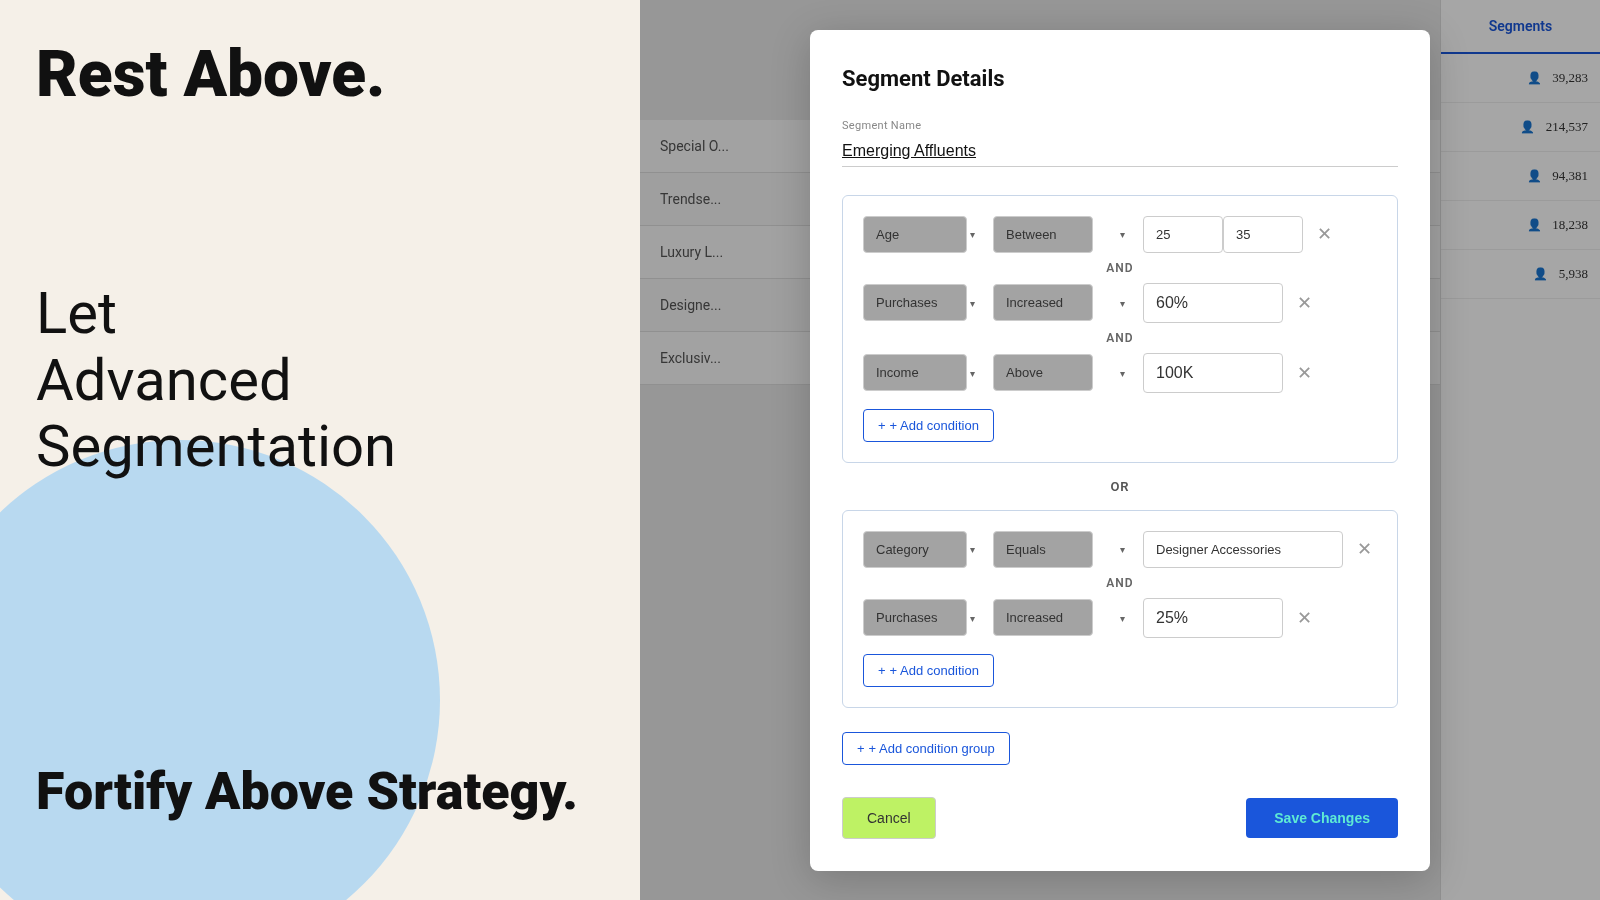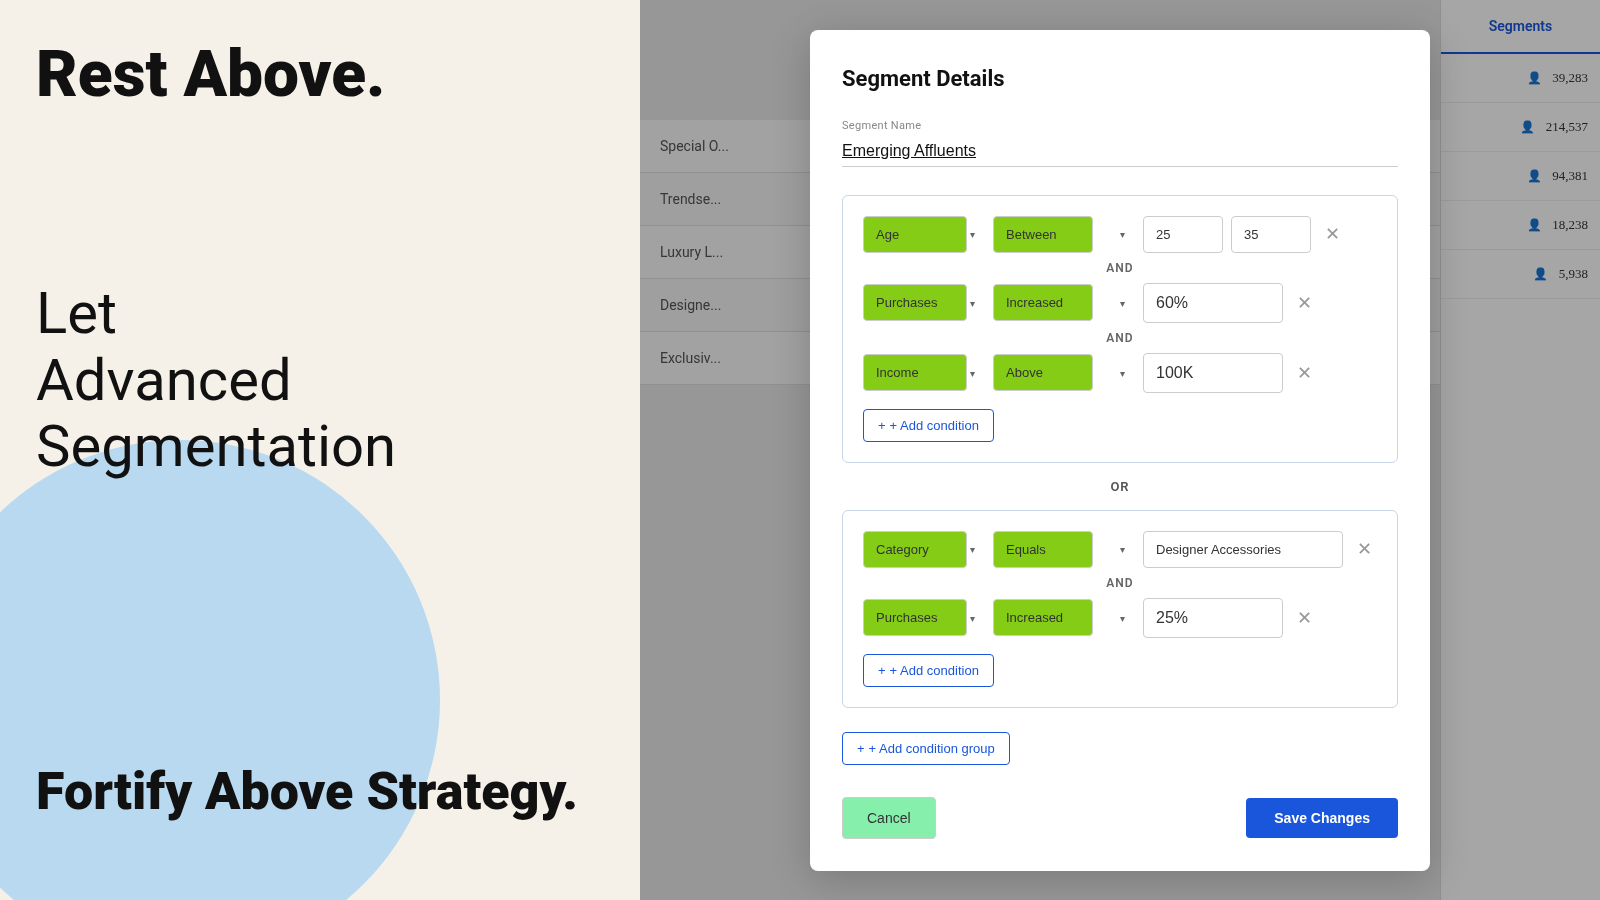--- a/index.html
+++ b/index.html
@@ -204,21 +204,21 @@
       color: #666;
       pointer-events: none;
     }
     .select-wrapper select {
       padding-right: 24px;
       border: 1px solid #ccc;
       border-radius: 4px;
       padding: 10px 28px 10px 12px;
       font-size: 13px;
       color: #333;
-      background: #84cc16;
+      background: #a3a3a3;
       cursor: pointer;
       appearance: none;
       -webkit-appearance: none;
       outline: none;
     }
     .select-field { width: 120px; }
     .select-field-md { width: 140px; }
     .value-input {
       border: 1px solid #ccc;
       border-radius: 4px;
@@ -232,21 +232,21 @@
       border: 1px solid #ccc;
       border-radius: 4px;
       padding: 10px 12px;
       font-size: 13px;
       color: #333;
       width: 200px;
       outline: none;
     }
     .between-wrapper {
       display: flex;
-      gap: 8px;
+      gap: 0;
       align-items: flex-end;
     }
     .between-input {
       border: 1px solid #ccc;
       border-radius: 4px;
       padding: 10px 12px;
       font-size: 13px;
       color: #333;
       width: 80px;
       outline: none;
@@ -302,35 +302,35 @@
     }
 
     
     .modal-footer {
       display: flex;
       justify-content: space-between;
       align-items: center;
       margin-top: 8px;
     }
     .cancel-btn {
-      background: #86efac;
+      background: #bef264;
       border: 1px solid #ccc;
       border-radius: 4px;
       padding: 12px 24px;
       font-size: 14px;
       color: #333;
       cursor: pointer;
     }
     .save-btn {
       background: #1a56db;
       border: none;
       border-radius: 4px;
       padding: 12px 28px;
       font-size: 14px;
-      color: #ffffff;
+      color: #5eead4;
       cursor: pointer;
       font-weight: 600;
     }
 
     
     .person-icon::before {
       content: '👤';
       font-size: 12px;
       margin-right: 4px;
     }

